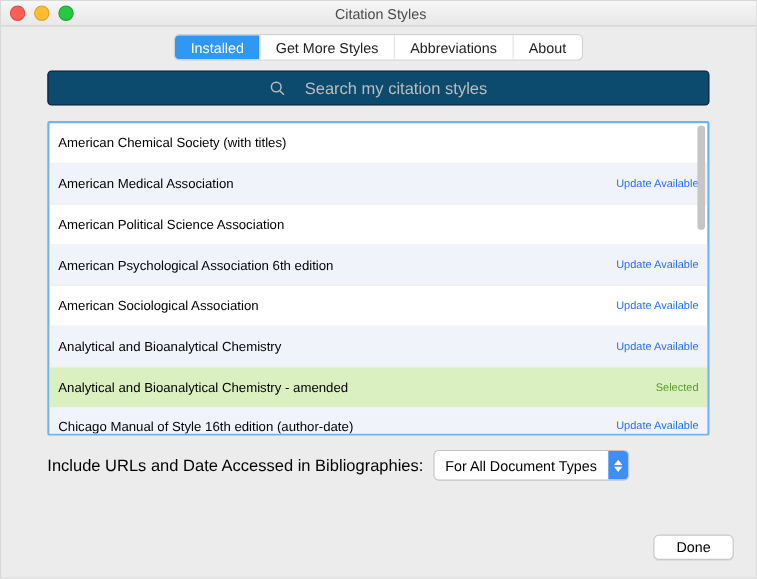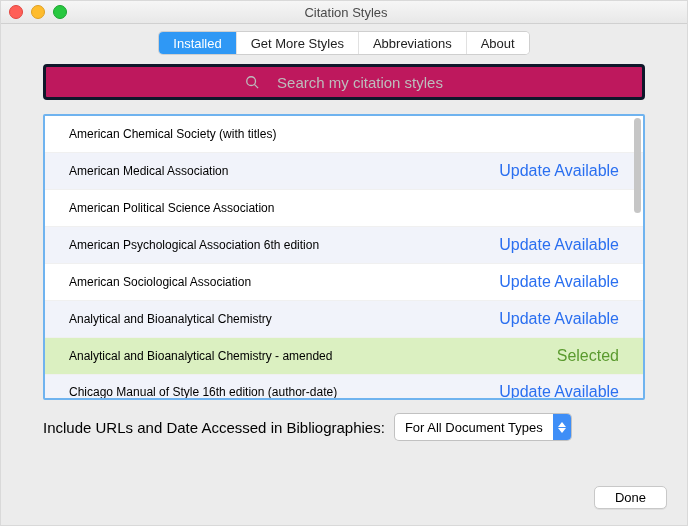--- a/index.html
+++ b/index.html
@@ -78,22 +78,22 @@
     color: #fff;
   }
   .content {
     flex: 1;
     padding: 0 42px 0 42px;
     display: flex;
     flex-direction: column;
   }
   .searchbox {
     height: 30px;
-    background: #be185d;
-    border: 3px solid #0f172a;
+    background: #0c4a6e;
+    border: 1px solid #0f172a;
     border-radius: 4px;
     display: flex;
     align-items: center;
     justify-content: center;
     gap: 18px;
     color: #bdbdbd;
     font-size: 15px;
     margin-bottom: 14px;
   }
   .searchbox .placeholder { pointer-events: none; }
@@ -108,29 +108,29 @@
   .list-inner {
     position: absolute;
     inset: 0;
     overflow: hidden;
   }
   .row {
     height: 37px;
     display: flex;
     align-items: center;
     justify-content: space-between;
-    padding: 0 24px;
+    padding: 0 8px;
     font-size: 12px;
     border-bottom: 1px solid #f0f0f0;
     box-sizing: border-box;
   }
   .row.alt { background: #f1f3fa; }
   .row.selected { background: #dbf0c1; }
   .row .name { color: #000; }
-  .row .status { font-size: 16px; }
+  .row .status { font-size: 10px; }
   .status.update { color: #2a6ff0; }
   .status.sel { color: #5a9a2e; }
   .row.cut {
     height: 28px;
     align-items: center;
     padding-top: 6px;
     overflow: hidden;
   }
   .scrollbar {
     position: absolute;

